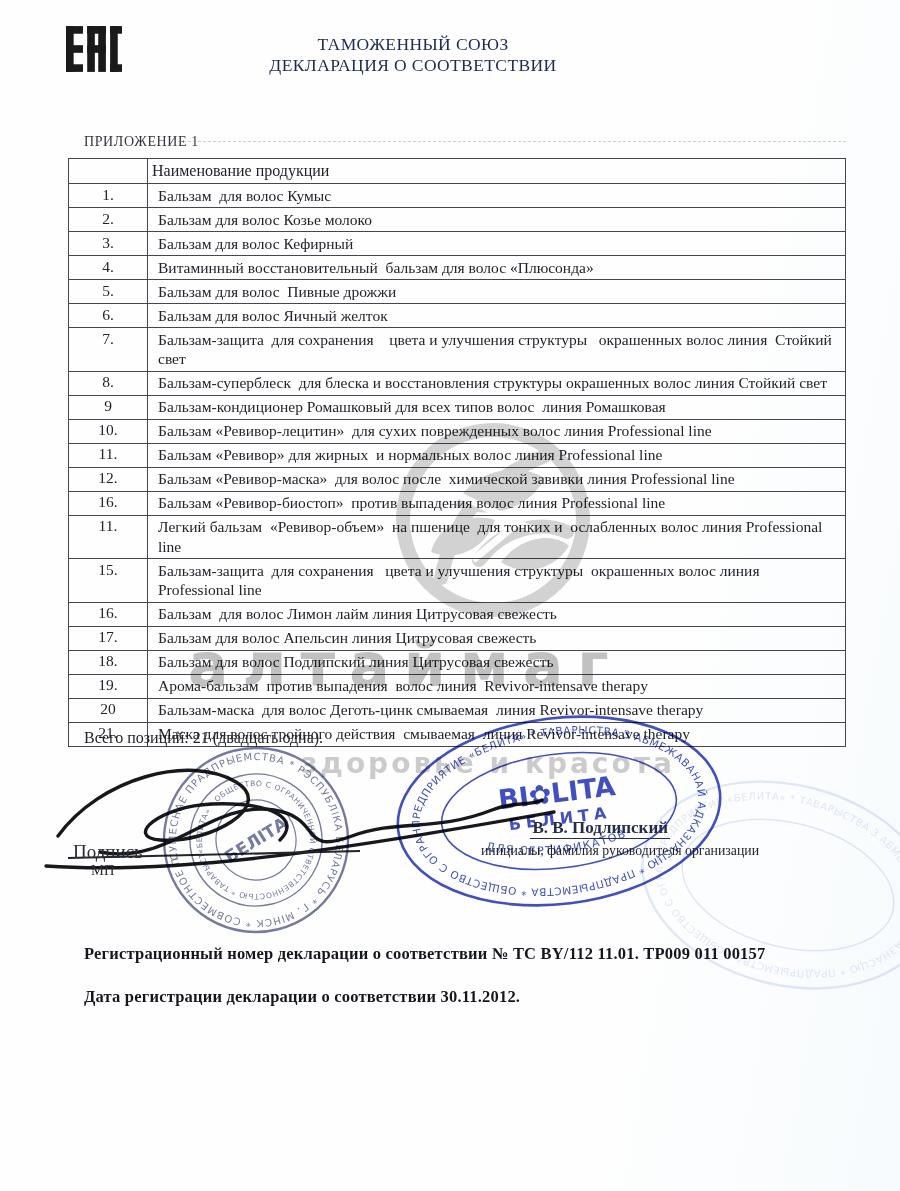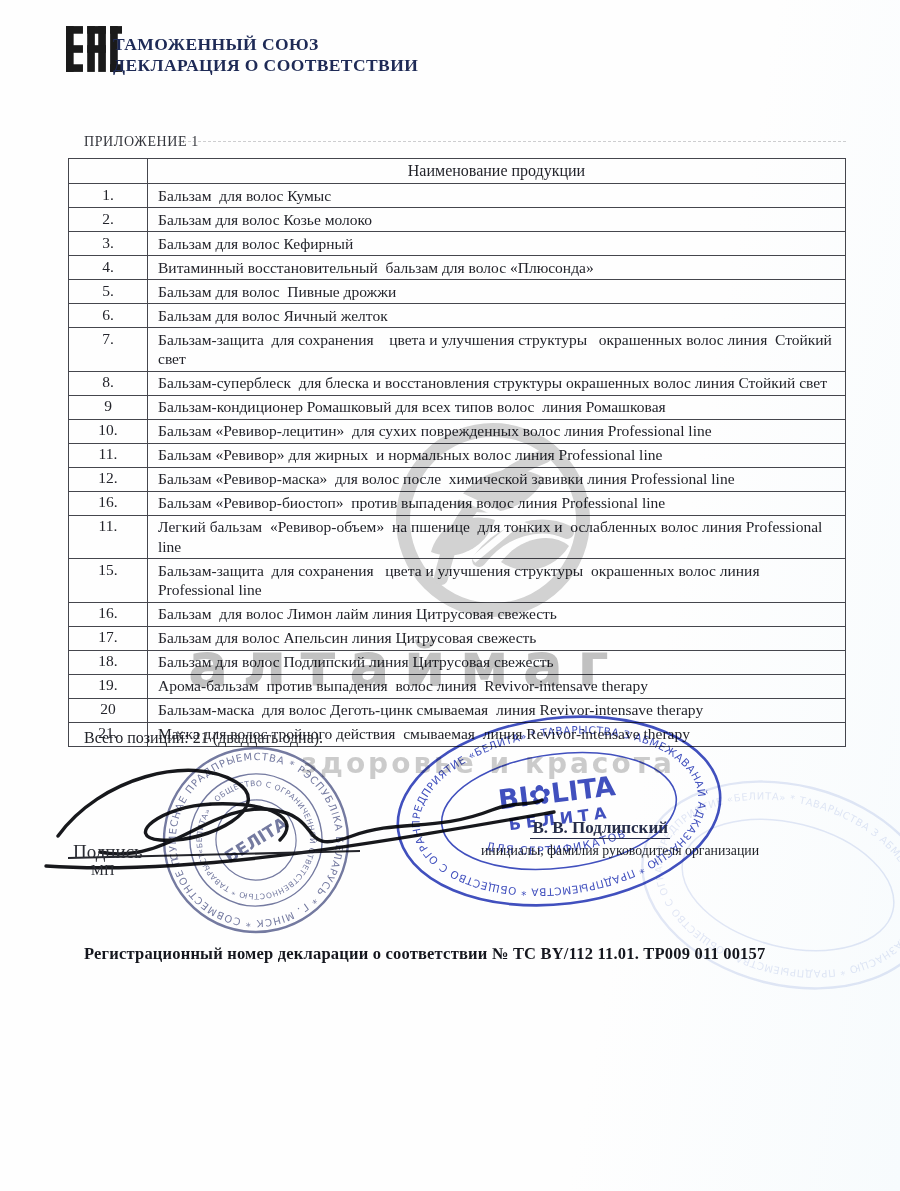--- a/index.html
+++ b/index.html
@@ -5,31 +5,31 @@
   html,body { margin:0; padding:0; background:#d9d9d9; }
   .page {
     position:relative; width:900px; height:1191px; margin:0 auto;
     background:linear-gradient(100deg,#fefefe 70%, #f7fbfd 100%);
     overflow:hidden;
     font-family:"Liberation Serif", serif;
     color:#23242b;
   }
   
   .eac { position:absolute; left:66px; top:26px; }
-  .title { position:absolute; left:113px; top:34px; width:600px; text-align:left;
-    font-weight:bold; font-size:17.5px; line-height:21px; letter-spacing:.4px; color:#1e2a56; }
+  .title { position:absolute; left:113px; top:34px; width:600px; text-align:center;
+    font-weight:normal; font-size:17.5px; line-height:21px; letter-spacing:.4px; color:#1e2a56; }
   .attachment { position:absolute; left:84px; top:134px; font-size:14px; letter-spacing:.6px; color:#33353c; }
   .scanline { position:absolute; left:178px; top:141px; width:668px; height:0;
     border-top:1px dashed rgba(130,130,135,.38); }
   
   table.products { position:absolute; left:68px; top:158px; width:778px;
     border-collapse:collapse; table-layout:fixed; }
   table.products th, table.products td { border:1.4px solid #45464d; }
   th.c-num, td.c-num { width:74px; text-align:center; font-size:15.5px; padding:1.5px 2px; vertical-align:top; }
-  th.c-name { font-size:16px; font-weight:bold; text-align:center; padding:2px 4px; font-weight:normal; }
+  th.c-name { font-size:16px; font-weight:bold; text-align:left; padding:2px 4px; font-weight:normal; }
   thead th { height:20px; font-size:16px; }
   td.c-name { font-size:15.5px; line-height:19.5px; padding:1.5px 6px 2px 10px; white-space:pre-wrap; }
   
   .totals { position:absolute; left:84px; top:729px; font-size:16px; color:#22242a; }
   .podpis { position:absolute; left:73px; top:841px; font-size:19px; color:#2a2c33; }
   .mp { position:absolute; left:91px; top:862px; font-size:14.5px; color:#2a2c33; }
   .sig-name { position:absolute; left:430px; top:818px; width:240px; text-align:right;
     font-weight:bold; font-size:17px; color:#262d49; }
   .sig-name span { border-bottom:1.7px solid #262d49; padding:0 2px 1px 2px; }
   .caption1 { position:absolute; left:400px; top:843px; width:440px; text-align:center; font-size:13.8px; color:#1d2026; }
@@ -277,14 +277,15 @@
   </svg>
 
   <div class="podpis">Подпись</div>
   <div class="mp">МП</div>
   <div class="sig-name">
     <span>В. В. Подлипский</span>
   </div>
   <div class="caption1">инициалы, фамилия руководителя организации</div>
 
   <div class="reg-line">Регистрационный  номер декларации о соответствии  № ТС BY/112 11.01. ТР009 011 00157</div>
+  <div class="date-line">Дата регистрации декларации  о соответствии  30.11.2012.</div>
 
 </div>
 
 </body></html>

